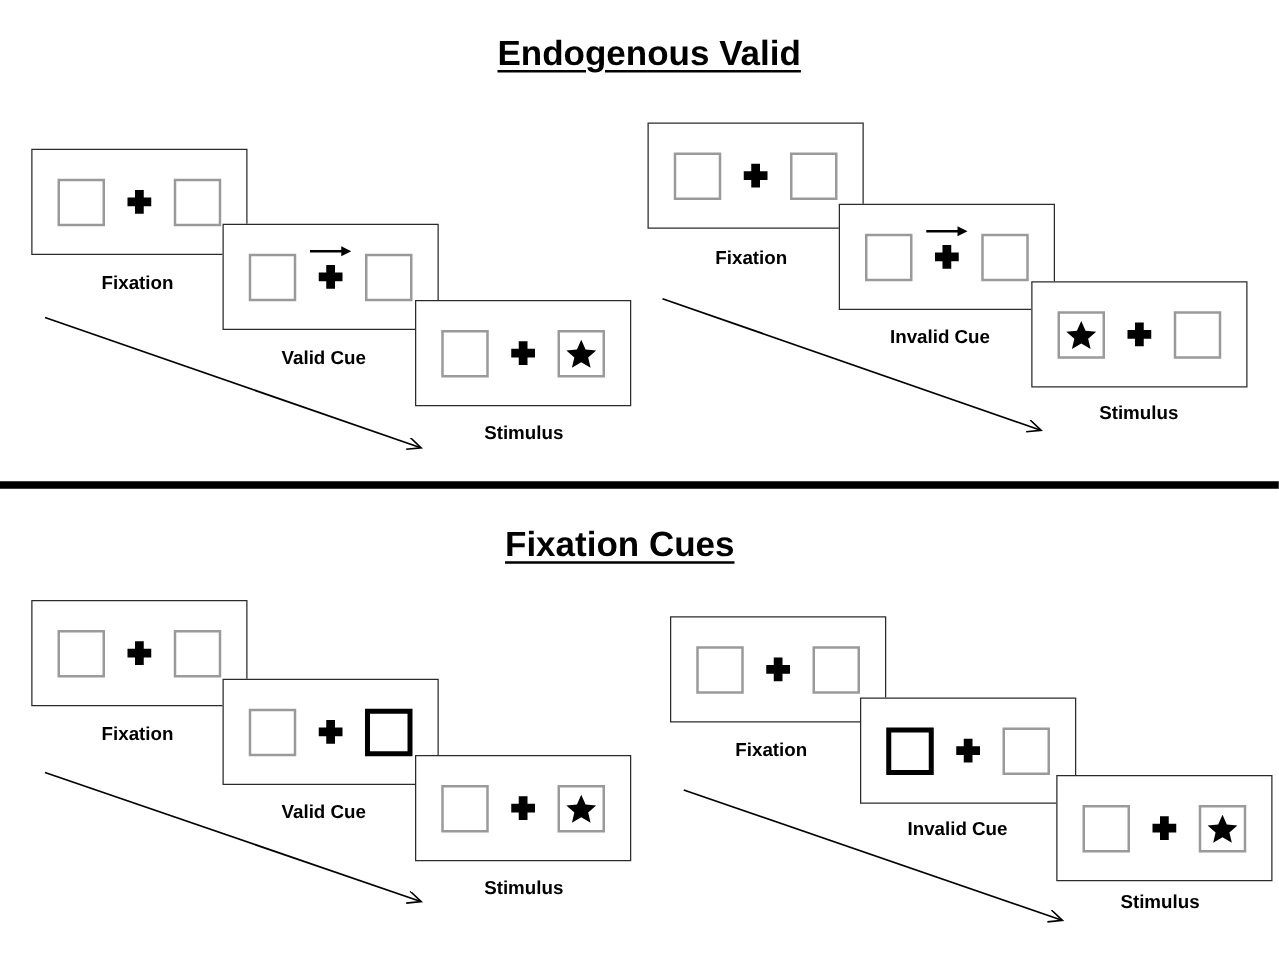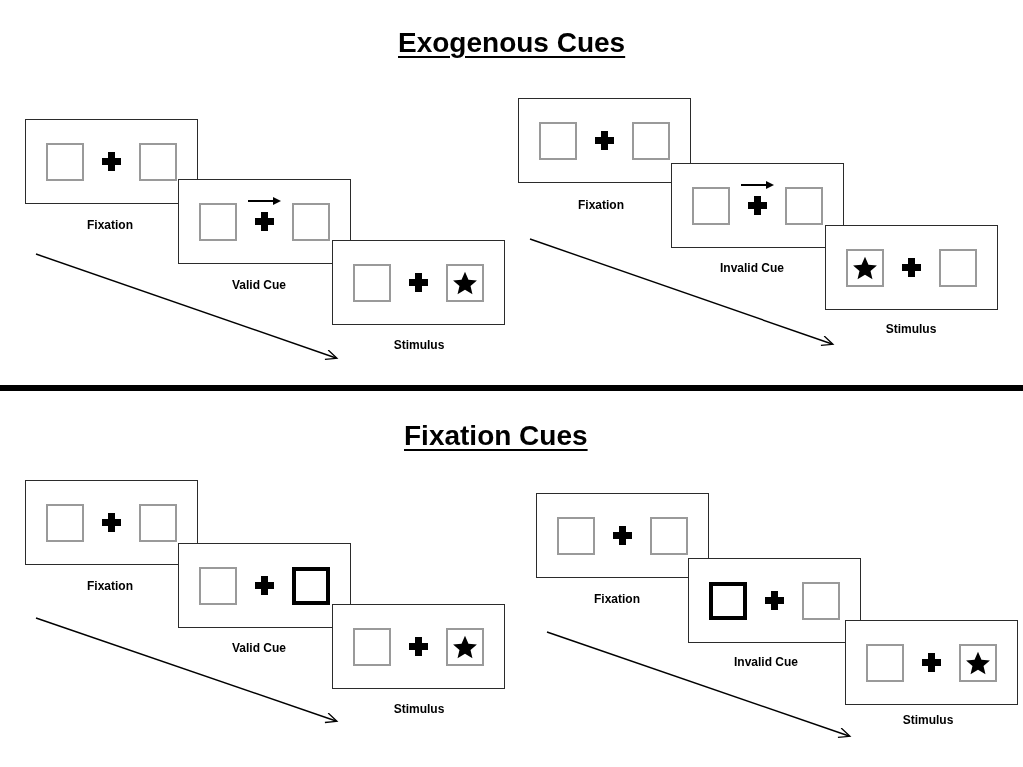--- a/index.html
+++ b/index.html
@@ -89,39 +89,39 @@
     position:absolute;
     left:50%;
     transform:translateX(-50%);
     top:-17px;
     width:36px;height:12px;
   }
 
   
   .step-label{
     position:absolute;
-    font-size:12px;
+    font-size:15px;
     font-weight:bold;
     white-space:nowrap;
     text-align:center;
     color:#000;
   }
 
   
   .flow-arrow{
     position:absolute;
     overflow:visible;
   }
 </style>
 </head>
 <body>
 
 <div class="stage">
 
-  <div class="section-title" style="left:398px;top:27px;">Exogenous Cues</div>
+  <div class="section-title" style="left:398px;top:27px;">Endogenous Valid</div>
 
   <svg class="flow-arrow" style="left:0px;top:0px;width:1023px;height:767px;pointer-events:none;">
     <defs>
       <marker id="ah1" markerWidth="14" markerHeight="14" refX="11" refY="5" orient="auto" markerUnits="userSpaceOnUse">
         <path d="M1,0 L12,5 L1,10" fill="none" stroke="#000" stroke-width="1.3"></path>
       </marker>
       <marker id="ah2" markerWidth="14" markerHeight="14" refX="11" refY="5" orient="auto" markerUnits="userSpaceOnUse">
         <path d="M1,0 L12,5 L1,10" fill="none" stroke="#000" stroke-width="1.3"></path>
       </marker>
       <marker id="ah3" markerWidth="14" markerHeight="14" refX="11" refY="5" orient="auto" markerUnits="userSpaceOnUse">

